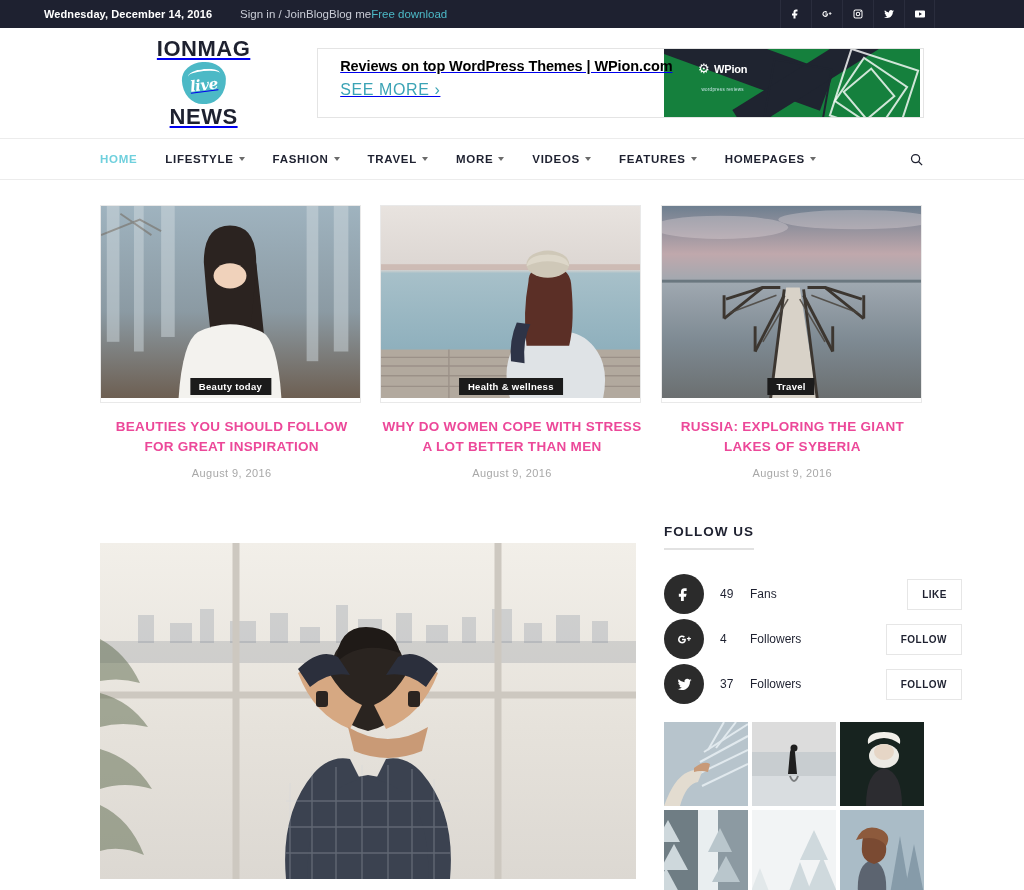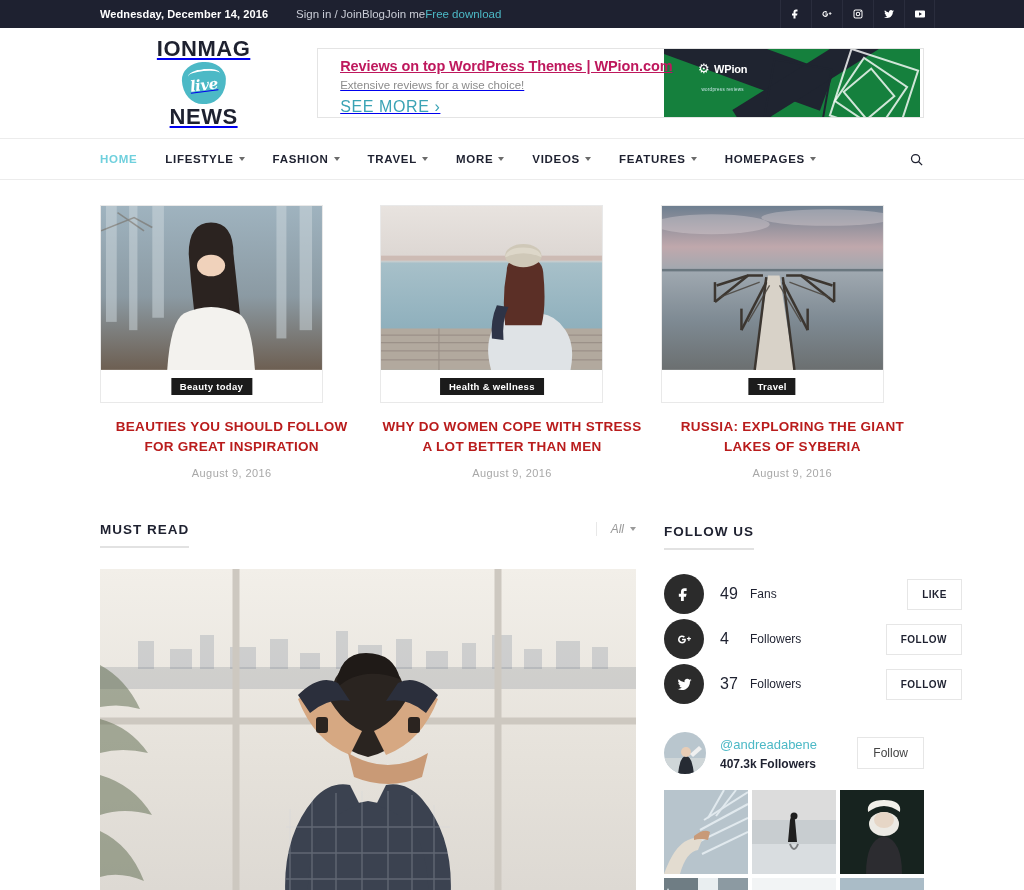--- a/index.html
+++ b/index.html
@@ -10,21 +10,21 @@
     overflow: hidden;
   }
 
   
   .topbar {
     height: 28px; background: #1e2130;
     display: flex; align-items: center;
     font-size: 11.5px; color: #c9ccd6;
     position: relative;
   }
-  .topbar-left { display: flex; align-items: center; padding-left: 100px; gap: 0; }
+  .topbar-left { display: flex; align-items: center; padding-left: 44px; gap: 0; }
   .topbar-date { font-weight: bold; color: #ffffff; font-size: 11px; letter-spacing: .1px; }
   .topbar-links { display: flex; align-items: center; margin-left: 28px; }
   .topbar-links a { color: #c9ccd6; text-decoration: none; font-size: 11.5px; }
   .topbar-links a.accent { color: #4cb9c6; }
   .topbar-social { position: absolute; right: 89px; top: 0; height: 28px; display: flex; }
   .tsoc {
     width: 31px; height: 28px; display: flex; align-items: center; justify-content: center;
     color: #ffffff; border-left: 1px solid #2a2d3d;
   }
   .tsoc:last-child { border-right: 1px solid #2a2d3d; }
@@ -58,21 +58,21 @@
     letter-spacing: -.5px; transform: rotate(-7deg); margin-top: 3px;
   }
 
   
   .ad {
     width: 615px; height: 70px; margin-left: 10px;
     border: 1px solid #e4e4e4; display: flex; overflow: hidden; position: relative;
     background: #fff;
   }
   .ad-copy { padding: 9px 0 0 22px; width: 430px; z-index: 2; }
-  .ad-title { font-size: 14.5px; font-weight: bold; color: #be185d; letter-spacing: -.1px; text-decoration: underline; }
+  .ad-title { font-size: 14.5px; font-weight: bold; color: #000000; letter-spacing: -.1px; }
   .ad-sub { font-size: 11.5px; color: #8c8c8c; margin-top: 5px; }
   .ad-cta { font-size: 16px; color: #3ba3b5; margin-top: 7px; letter-spacing: .6px; }
   .ad-art {
     position: absolute; right: 3px; top: 0; width: 256px; height: 100%;
     background: #15803d; overflow: hidden;
   }
   .ad-art .dk {
     position: absolute; background: #1f2430;
   }
   .ad-art .d1 { width: 240px; height: 40px; left: -70px; top: -18px; transform: rotate(20deg); }
@@ -107,32 +107,32 @@
   .nav-search { position: absolute; right: 100px; display: flex; align-items: center; }
   .nav-search svg { width: 15px; height: 15px; stroke: #1e2130; fill: none; stroke-width: 2; }
 
   
   .wrap { padding: 0 100px; }
 
   
   .featured { display: flex; gap: 17px; padding-top: 25px; }
   .fcard { width: 267px; }
   .fthumb {
-    width: 223px; height: 198px; position: relative; overflow: hidden;
+    width: 261px; height: 198px; position: relative; overflow: hidden;
     border: 1px solid #e9e9e9;
   }
   .fthumb .ph { position: absolute; inset: 0; }
   .ftag {
     position: absolute; bottom: 7px; left: 50%; transform: translateX(-50%);
     background: #1b1b1b; color: #fff; font-size: 9.5px; font-weight: bold;
     padding: 3px 9px; letter-spacing: .3px; white-space: nowrap;
   }
   .ftitle {
     margin-top: 14px; text-align: center; font-size: 13.5px; font-weight: bold;
-    color: #b91c1c; letter-spacing: .3px; line-height: 1.45;
+    color: #ec4899; letter-spacing: .3px; line-height: 1.45;
   }
   .fdate { margin-top: 11px; text-align: center; font-size: 11px; color: #a8a8a8; letter-spacing: .4px; }
 
   
   .lower { display: flex; gap: 28px; padding-top: 43px; }
   .main-col { width: 536px; }
   .side-col { width: 260px; }
 
   .sec-head { display: flex; align-items: flex-start; justify-content: space-between; }
   .sec-title {
@@ -145,21 +145,21 @@
   .mr-img { width: 536px; height: 336px; margin-top: 21px; position: relative; overflow: hidden; }
 
   
   .follow-list { margin-top: 22px; }
   .frow { display: flex; align-items: center; height: 44px; margin-bottom: 1px; }
   .fsoc {
     width: 40px; height: 40px; border-radius: 50%; background: #2b2b2b;
     display: flex; align-items: center; justify-content: center; flex: 0 0 40px;
   }
   .fsoc svg { width: 17px; height: 17px; fill: #fff; }
-  .fcount { margin-left: 16px; font-size: 16px; color: #1e2130; width: 30px; font-weight: 500; }
+  .fcount { margin-left: 16px; font-size: 12px; color: #1e2130; width: 30px; font-weight: 500; }
   .flabel { font-size: 12px; color: #1e2130; font-weight: 500; }
   .fbtn {
     margin-left: auto; border: 1px solid #e6e6e6; background: #fff;
     font-size: 10px; font-weight: bold; color: #1e2130; letter-spacing: .5px;
     padding: 9px 14px; white-space: nowrap; margin-right: -38px;
   }
 
   .insta-head { display: flex; align-items: center; margin-top: 26px; }
   .insta-avatar {
     width: 42px; height: 42px; border-radius: 50%; overflow: hidden; position: relative; flex: 0 0 42px;
@@ -179,21 +179,21 @@
 </style>
 </head>
 <body>
 
 <div class="topbar">
   <div class="topbar-left">
     <span class="topbar-date">Wednesday, December 14, 2016</span>
     <span class="topbar-links">
       <a href="#">Sign in / Join</a>
       <a href="#">Blog</a>
-      <a href="#">Join me</a>
+      <a href="#">Blog me</a>
       <a href="#" class="accent">Free download</a>
     </span>
   </div>
   <div class="topbar-social">
     <span class="tsoc">
       <svg viewBox="0 0 24 24">
           <path d="M15 3h-3a5 5 0 0 0-5 5v3H4v4h3v6h4v-6h3l1-4h-4V8a1 1 0 0 1 1-1h3V3z"></path>
         </svg>
     </span>
     <span class="tsoc">
@@ -239,21 +239,20 @@
         <span class="sq s2"></span>
         <span class="sq s3"></span>
       <span class="ad-logo">
         <span class="gear">⚙</span>
         <span class="nm">WPion</span><br>
         <span class="tg">wordpress reviews</span>
       </span>
     </div>
     <div class="ad-copy">
       <div class="ad-title">Reviews on top WordPress Themes | WPion.com</div>
-      <div class="ad-sub">Extensive reviews for a wise choice!</div>
       <div class="ad-cta">SEE MORE  ›</div>
     </div>
   </a>
 </div>
 
 <div class="nav">
   <div class="nav-items">
     <div class="nav-item active">
       <span>HOME</span>
     </div>
@@ -409,27 +408,20 @@
         <span class="ftag">Travel</span>
       </div>
       <div class="ftitle">RUSSIA: EXPLORING THE GIANT LAKES OF SYBERIA</div>
       <div class="fdate">August 9, 2016</div>
     </div>
   </div>
 
   <div class="lower">
 
     <div class="main-col">
-      <div class="sec-head">
-        <div class="sec-title">MUST READ</div>
-        <div class="sec-filter">
-          <span>All</span>
-          <i class="caret"></i>
-        </div>
-      </div>
       <div class="mr-img">
         <svg viewBox="0 0 536 336" preserveAspectRatio="none" width="536" height="336">
           <defs>
             <linearGradient id="gm" x1="0" y1="0" x2="0" y2="1">
               <stop offset="0" stop-color="#f2efe9"></stop>
                 <stop offset=".55" stop-color="#e6e2db"></stop>
                 <stop offset="1" stop-color="#dcd8d2"></stop>
             </linearGradient>
           </defs>
           <rect width="536" height="336" fill="url(#gm)"></rect>
@@ -525,36 +517,20 @@
             <svg viewBox="0 0 24 24">
                 <path d="M22 5.9a8 8 0 0 1-2.3.6 4 4 0 0 0 1.8-2.2 8.1 8.1 0 0 1-2.6 1A4 4 0 0 0 12 8.9a11.4 11.4 0 0 1-8.3-4.2 4 4 0 0 0 1.3 5.4 4 4 0 0 1-1.8-.5 4 4 0 0 0 3.2 3.9 4 4 0 0 1-1.8.1 4 4 0 0 0 3.7 2.8A8.1 8.1 0 0 1 2 18.1a11.4 11.4 0 0 0 6.2 1.8c7.4 0 11.5-6.2 11.5-11.5v-.5A8.2 8.2 0 0 0 22 5.9z"></path>
               </svg>
           </span>
           <span class="fcount">37</span>
           <span class="flabel">Followers</span>
           <button class="fbtn">FOLLOW</button>
         </div>
       </div>
 
-      <div class="insta-head">
-        <span class="insta-avatar">
-          <svg viewBox="0 0 42 42" width="42" height="42">
-            <rect width="42" height="42" fill="#b9c6ce"></rect>
-            <rect y="26" width="42" height="16" fill="#cfd6d8"></rect>
-            <path d="M14 42 q2-18 8-18 q6 0 8 18z" fill="#262b33"></path>
-            <circle cx="22" cy="20" r="5" fill="#e8cdb6"></circle>
-            <path d="M26 22 l9-8 l3 3 l-9 8z" fill="#f0f0f0"></path>
-          </svg>
-        </span>
-        <span class="insta-meta">
-          <span class="insta-handle">@andreadabene</span>
-          <div class="insta-followers">407.3k Followers</div>
-        </span>
-        <button class="insta-follow">Follow</button>
-      </div>
 
       <div class="insta-grid">
         <span class="insta-cell">
           <svg viewBox="0 0 84 84" width="100%" height="84" preserveAspectRatio="none">
             <rect width="84" height="84" fill="#b7c4cc"></rect>
             <g stroke="#e6eef2" stroke-width="2" opacity=".9">
               <path d="M84 2 L40 30"></path>
                 <path d="M84 14 L36 40"></path>
                 <path d="M84 28 L34 52"></path>
                 <path d="M84 42 L38 64"></path>

